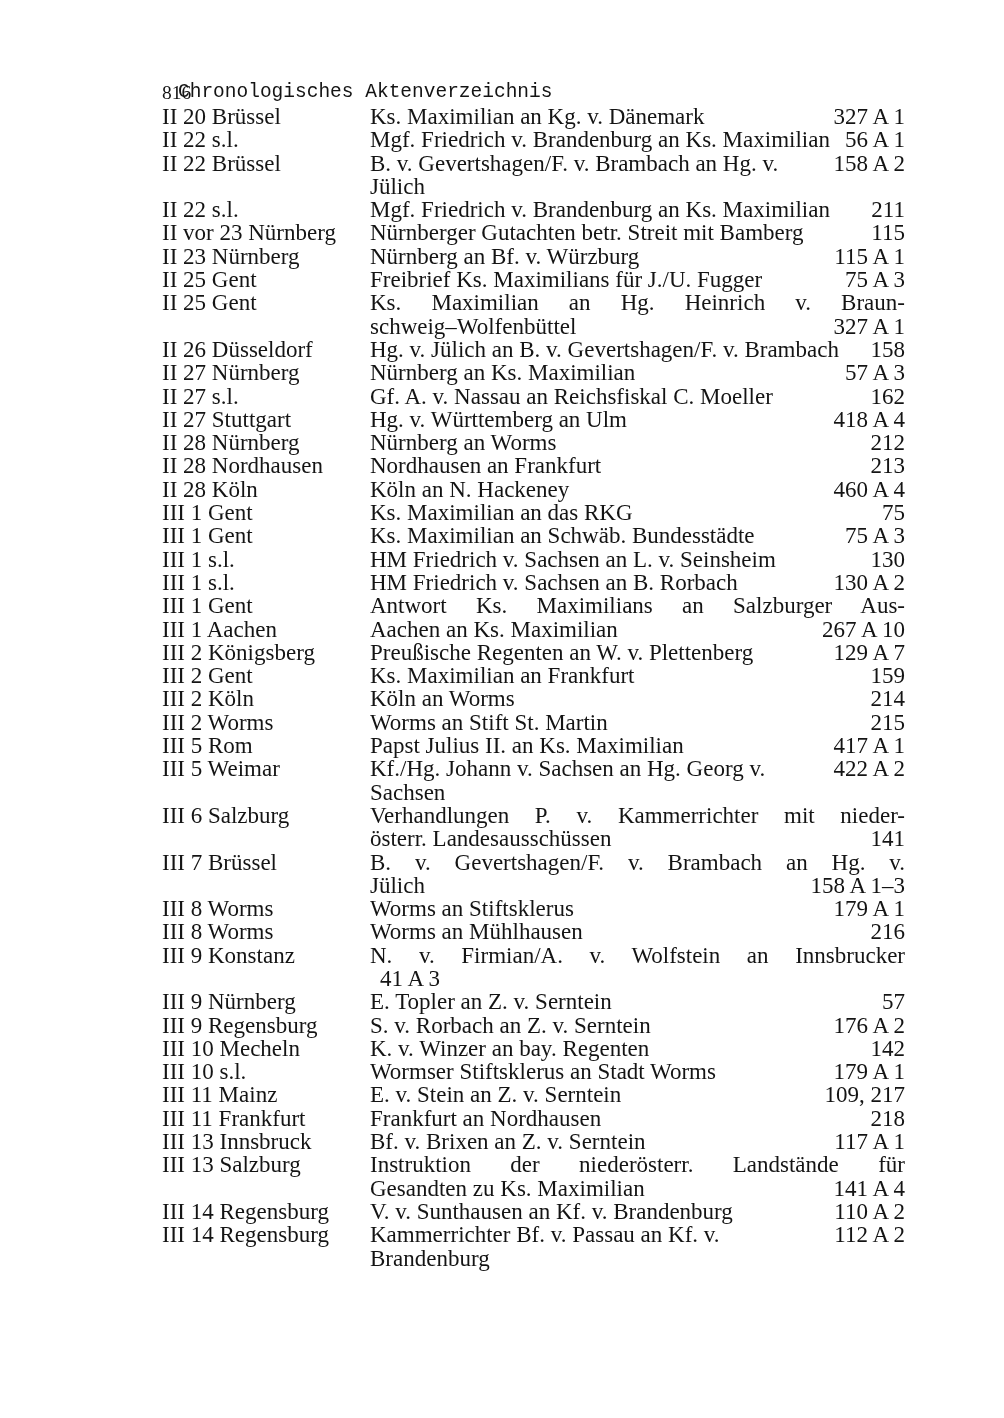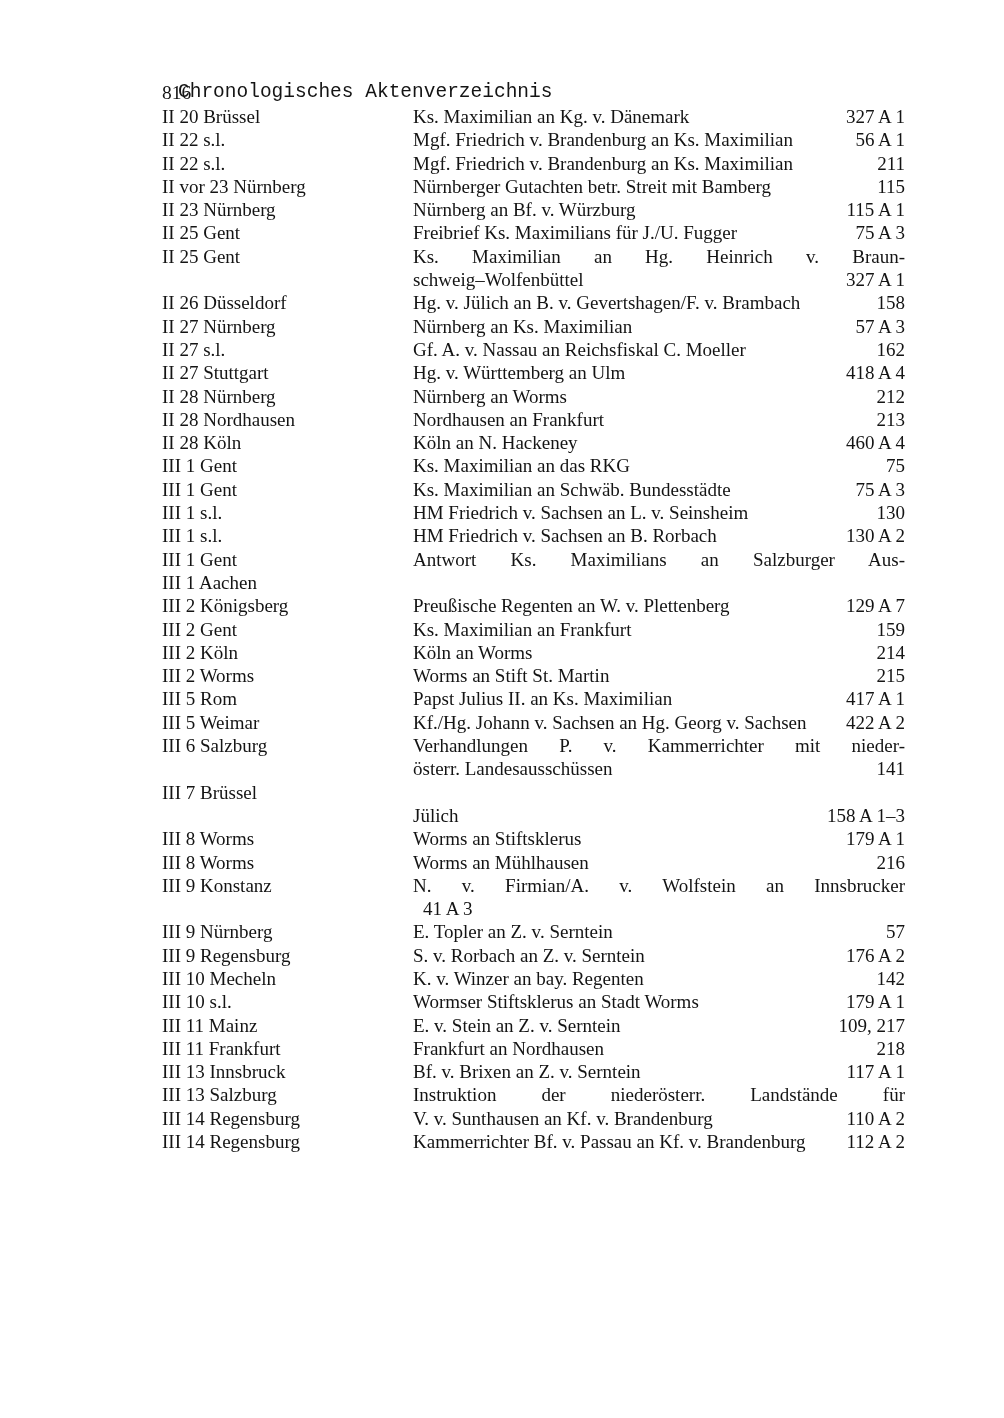--- a/index.html
+++ b/index.html
@@ -33,23 +33,22 @@
   .page-title {
     position: absolute;
     left: 16px;
     right: 0;
     text-align: left;
     font-family: Liberation Mono, monospace;
   }
   .entries { width: 100%; }
   .row {
     display: flex;
-    font-size: 19px;
+    font-size: 23px;
     line-height: 23.3px;
-    gap: 43px;
   }
   .date {
     flex: 0 0 208px;
     width: 208px;
   }
   .descwrap {
     flex: 1 1 auto;
     display: flex;
     min-width: 0;
   }
@@ -85,20 +84,27 @@
         </span>
       </div>
       <div class="row">
         <span class="date">II 22 s.l.</span>
         <span class="descwrap">
           <span class="desc">Mgf. Friedrich v. Brandenburg an Ks. Maximilian</span>
           <span class="ref">56 A 1</span>
         </span>
       </div>
       <div class="row">
+        <span class="date">II 22 Brüssel</span>
+        <span class="descwrap">
+          <span class="desc">B. v. Gevertshagen/F. v. Brambach an Hg. v. Jülich</span>
+          <span class="ref">158 A 2</span>
+        </span>
+      </div>
+      <div class="row">
         <span class="date">II 22 s.l.</span>
         <span class="descwrap">
           <span class="desc">Mgf. Friedrich v. Brandenburg an Ks. Maximilian</span>
           <span class="ref">211</span>
         </span>
       </div>
       <div class="row">
         <span class="date">II vor 23 Nürnberg</span>
         <span class="descwrap">
           <span class="desc">Nürnberger Gutachten betr. Streit mit Bamberg</span>
@@ -210,20 +216,24 @@
         </span>
       </div>
       <div class="row">
         <span class="date">III 1 Gent</span>
         <span class="descwrap">
           <span class="desc just">Antwort Ks. Maximilians an Salzburger Aus-</span>
         </span>
       </div>
       <div class="row">
         <span class="date">III 1 Aachen</span>
+        <span class="descwrap">
+          <span class="desc">Aachen an Ks. Maximilian</span>
+          <span class="ref">267 A 10</span>
+        </span>
       </div>
       <div class="row">
         <span class="date">III 2 Königsberg</span>
         <span class="descwrap">
           <span class="desc">Preußische Regenten an W. v. Plettenberg</span>
           <span class="ref">129 A 7</span>
         </span>
       </div>
       <div class="row">
         <span class="date">III 2 Gent</span>
@@ -268,20 +278,23 @@
       </div>
       <div class="row">
         <span class="date"></span>
         <span class="descwrap">
           <span class="desc">österr. Landesausschüssen</span>
           <span class="ref">141</span>
         </span>
       </div>
       <div class="row">
         <span class="date">III 7 Brüssel</span>
+        <span class="descwrap">
+          <span class="desc just">B. v. Gevertshagen/F. v. Brambach an Hg. v.</span>
+        </span>
       </div>
       <div class="row">
         <span class="date"></span>
         <span class="descwrap">
           <span class="desc">Jülich</span>
           <span class="ref">158 A 1–3</span>
         </span>
       </div>
       <div class="row">
         <span class="date">III 8 Worms</span>
@@ -359,20 +372,24 @@
         </span>
       </div>
       <div class="row">
         <span class="date">III 13 Salzburg</span>
         <span class="descwrap">
           <span class="desc just">Instruktion der niederösterr. Landstände für</span>
         </span>
       </div>
       <div class="row">
         <span class="date"></span>
+        <span class="descwrap">
+          <span class="desc">Gesandten zu Ks. Maximilian</span>
+          <span class="ref">141 A 4</span>
+        </span>
       </div>
       <div class="row">
         <span class="date">III 14 Regensburg</span>
         <span class="descwrap">
           <span class="desc">V. v. Sunthausen an Kf. v. Brandenburg</span>
           <span class="ref">110 A 2</span>
         </span>
       </div>
       <div class="row">
         <span class="date">III 14 Regensburg</span>

